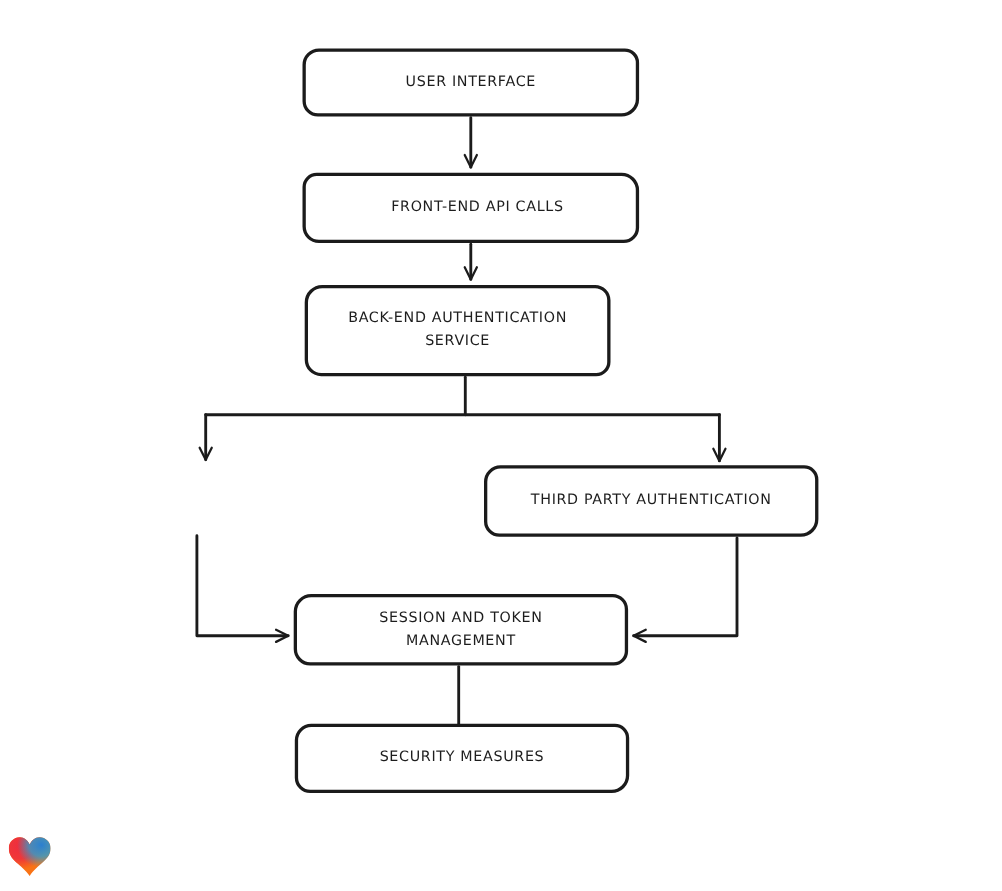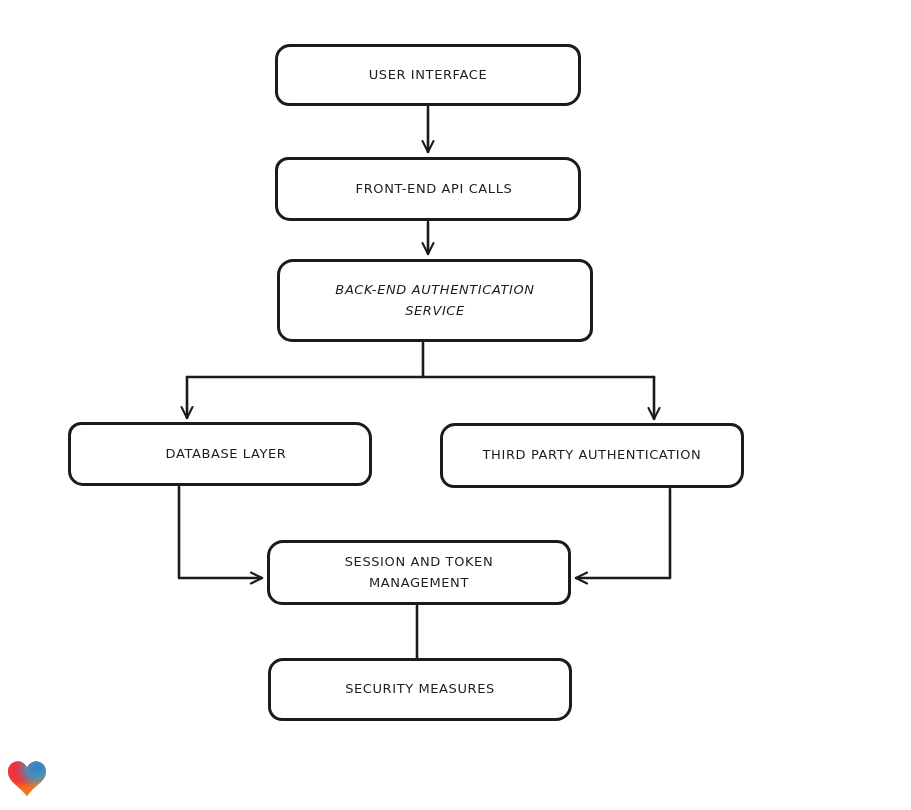--- a/index.html
+++ b/index.html
@@ -40,21 +40,21 @@
     font-weight: normal;
     text-transform: uppercase;
   }
   
   .r-a { border-radius: 15px 13px 16px 14px; }
   .r-b { border-radius: 13px 16px 14px 15px; padding-left: 12px; }
   .r-c { border-radius: 16px 14px 13px 15px; }
 
   .node-user-interface        { left: 275px; top:  44px; width: 306px; height: 62px; }
   .node-front-end-api-calls   { left: 275px; top: 157px; width: 306px; height: 64px; }
-  .node-back-end-auth         { left: 277px; top: 259px; width: 316px; height: 83px; font-style: italic; }
+  .node-back-end-auth         { left: 277px; top: 259px; width: 278px; height: 83px; }
   .node-back-end-auth .label  { max-width: 232px; }
   .node-database-layer        { left:  68px; top: 422px; width: 304px; height: 64px; }
   .node-third-party-auth      { left: 440px; top: 423px; width: 304px; height: 65px; }
   .node-session-token         { left: 267px; top: 540px; width: 304px; height: 65px; text-align: center; }
   .node-session-token .label  { max-width: 200px; }
   .node-security-measures     { left: 268px; top: 658px; width: 304px; height: 63px; }
 
   .heart-logo {
     position: absolute;
     left: 8px;
@@ -99,23 +99,20 @@
   </div>
 
   <div class="node node-front-end-api-calls r-b">
     <span class="label">FRONT-END API CALLS</span>
   </div>
 
   <div class="node node-back-end-auth r-c">
     <span class="label">BACK-END AUTHENTICATION SERVICE</span>
   </div>
 
-  <div class="node node-database-layer r-b">
-    <span class="label">DATABASE LAYER</span>
-  </div>
 
   <div class="node node-third-party-auth r-a">
     <span class="label">THIRD PARTY AUTHENTICATION</span>
   </div>
 
   <div class="node node-session-token r-c">
     <span class="label">SESSION AND TOKEN MANAGEMENT</span>
   </div>
 
   <div class="node node-security-measures r-a">

